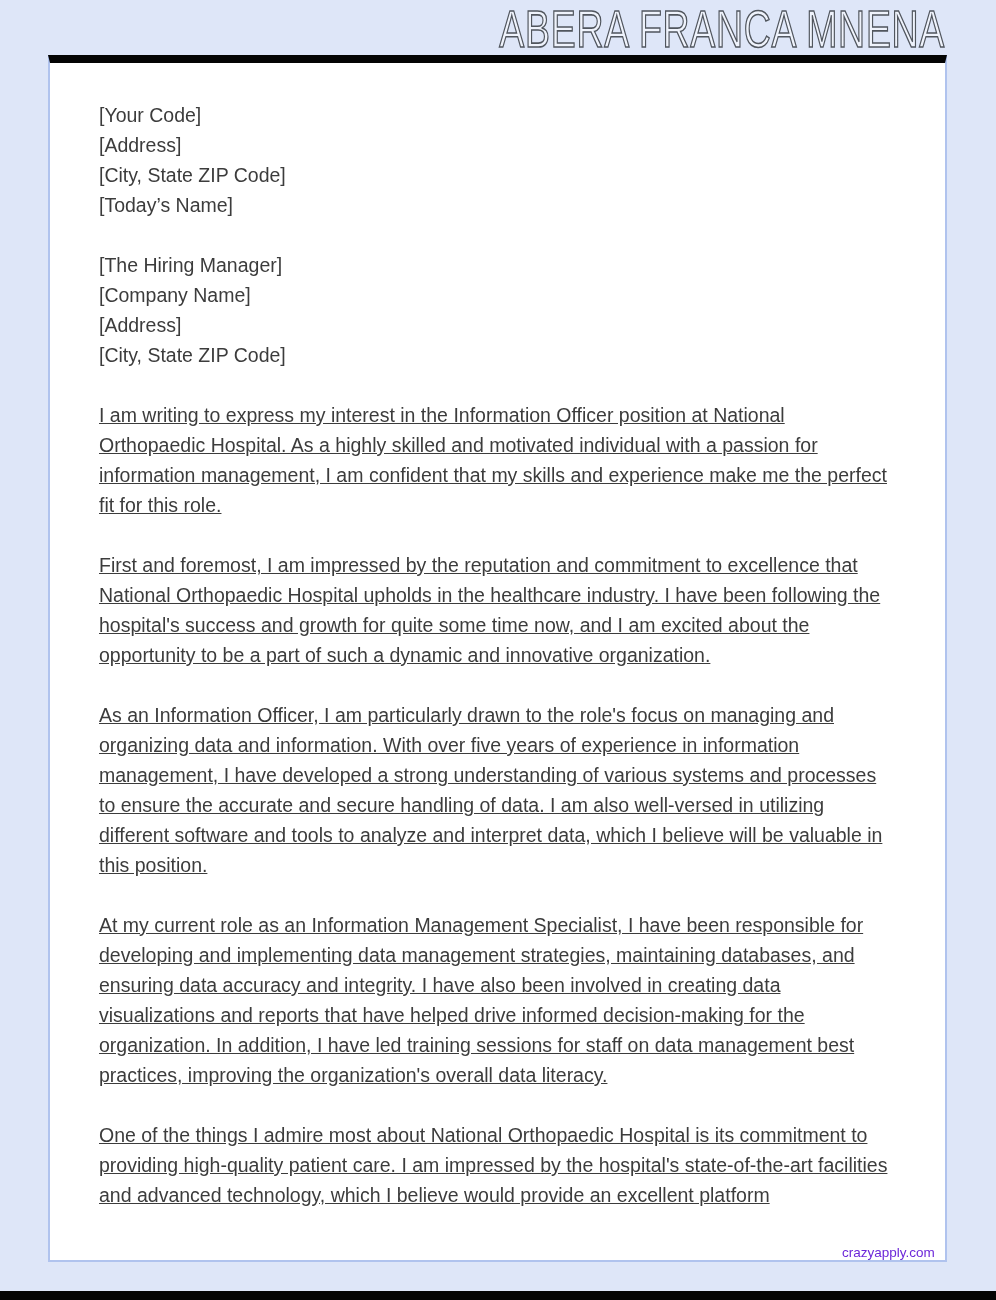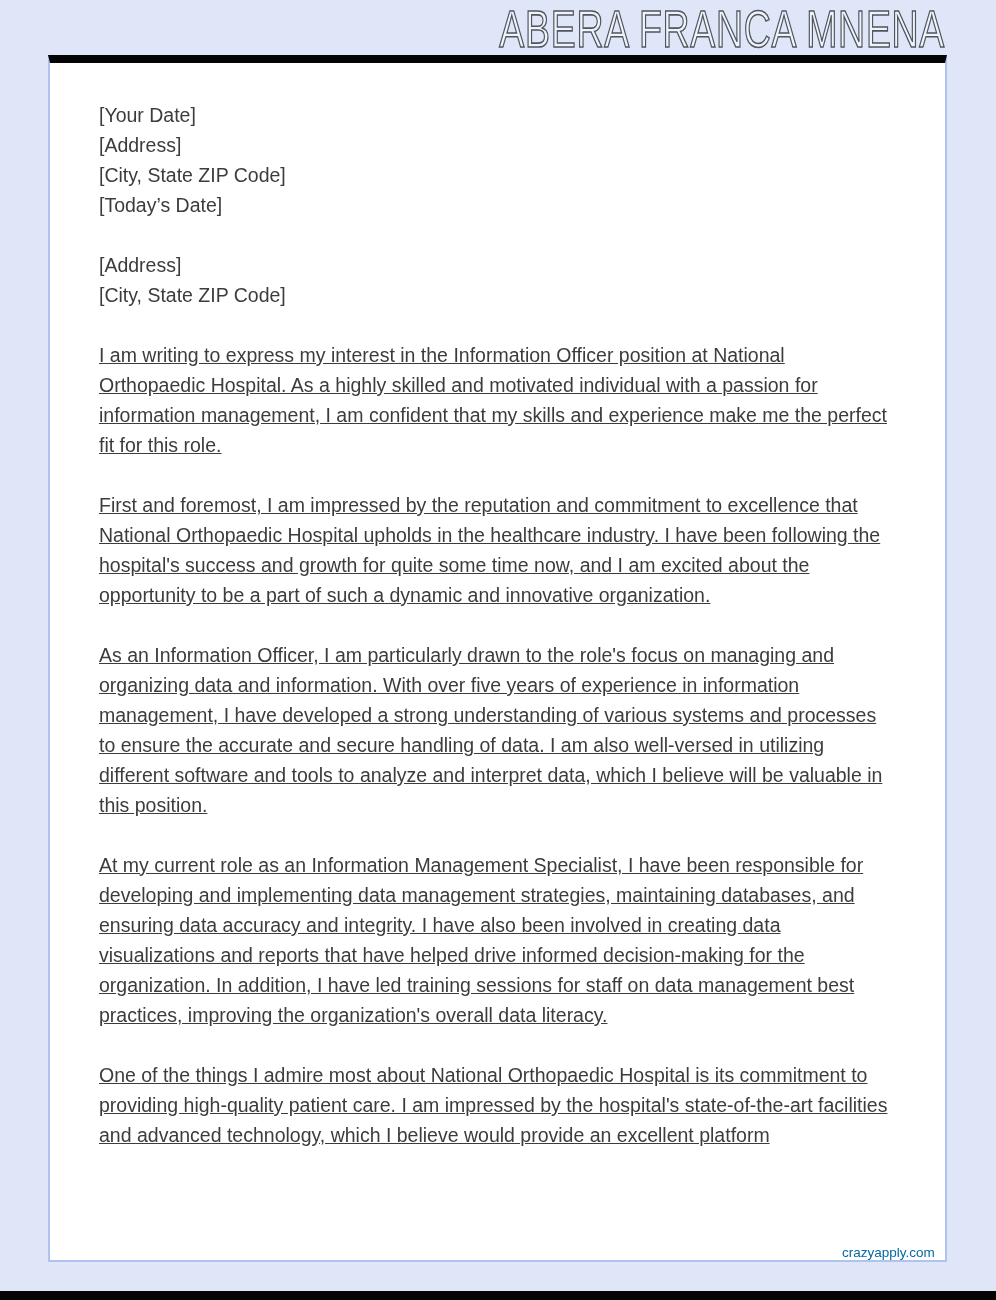--- a/index.html
+++ b/index.html
@@ -49,21 +49,21 @@
     line-height: 30px;
     z-index: 2;
   }
   .block { margin-bottom: 30px; }
   .letter p { margin: 0 0 30px 0; text-decoration: underline; }
   .watermark {
     position: absolute;
     left: 842px; top: 1245px;
     font-size: 13.5px;
     line-height: 16px;
-    color: #0369a1;
+    color: #6d28d9;
     z-index: 4;
     white-space: nowrap;
   }
   .bottom-bar {
     position: absolute;
     left: 0; bottom: 0;
     width: 996px; height: 9px;
     background: #040404;
     z-index: 5;
   }
@@ -73,27 +73,29 @@
 
 <div class="canvas">
 
   <div class="header-name">ABERA FRANCA MNENA</div>
 
   <div class="page"></div>
 
   <div class="letter">
 
     <div class="block">
-      <div>[Your Date]</div>
+      <div>[Your Code]</div>
       <div>[Address]</div>
       <div>[City, State ZIP Code]</div>
-      <div>[Today’s Date]</div>
+      <div>[Today’s Name]</div>
     </div>
 
     <div class="block">
+      <div>[The Hiring Manager]</div>
+      <div>[Company Name]</div>
       <div>[Address]</div>
       <div>[City, State ZIP Code]</div>
     </div>
 
 
     <p>I am writing to express my interest in the Information Officer position at National Orthopaedic Hospital. As a highly skilled and motivated individual with a passion for information management, I am confident that my skills and experience make me the perfect fit for this role.</p>
     <p>First and foremost, I am impressed by the reputation and commitment to excellence that National Orthopaedic Hospital upholds in the healthcare industry. I have been following the hospital's success and growth for quite some time now, and I am excited about the opportunity to be a part of such a dynamic and innovative organization.</p>
     <p>As an Information Officer, I am particularly drawn to the role's focus on managing and organizing data and information. With over five years of experience in information management, I have developed a strong understanding of various systems and processes to ensure the accurate and secure handling of data. I am also well-versed in utilizing different software and tools to analyze and interpret data, which I believe will be valuable in this position.</p>
     <p>At my current role as an Information Management Specialist, I have been responsible for developing and implementing data management strategies, maintaining databases, and ensuring data accuracy and integrity. I have also been involved in creating data visualizations and reports that have helped drive informed decision-making for the organization. In addition, I have led training sessions for staff on data management best practices, improving the organization's overall data literacy.</p>
     <p>One of the things I admire most about National Orthopaedic Hospital is its commitment to providing high-quality patient care. I am impressed by the hospital's state-of-the-art facilities and advanced technology, which I believe would provide an excellent platform</p>

